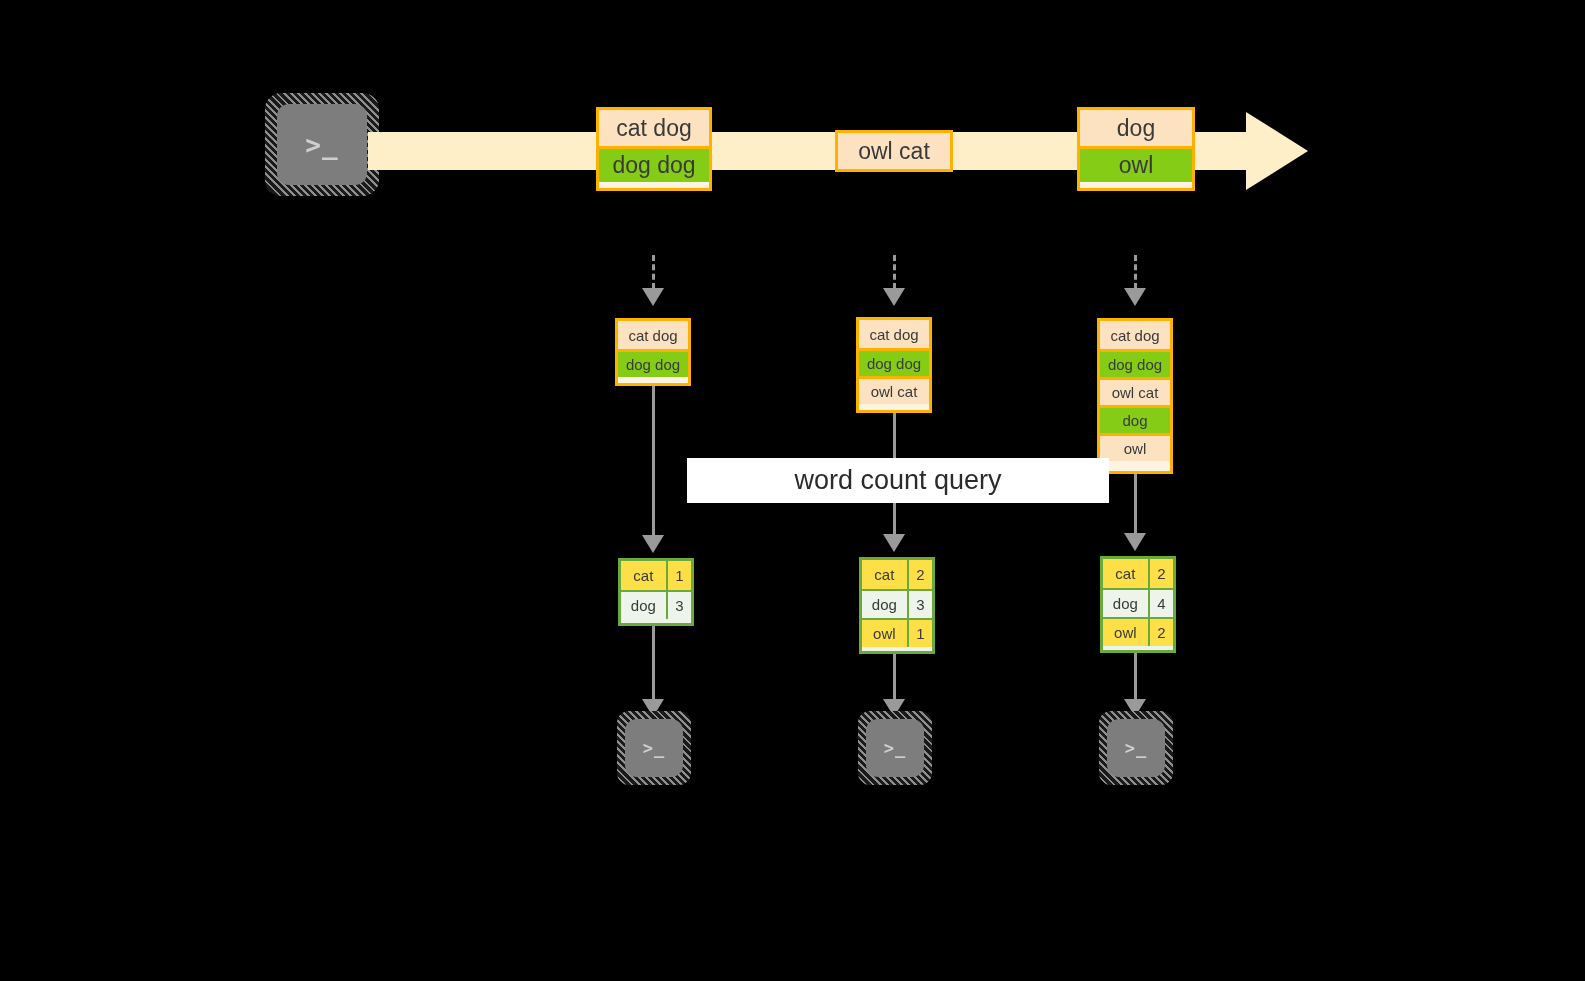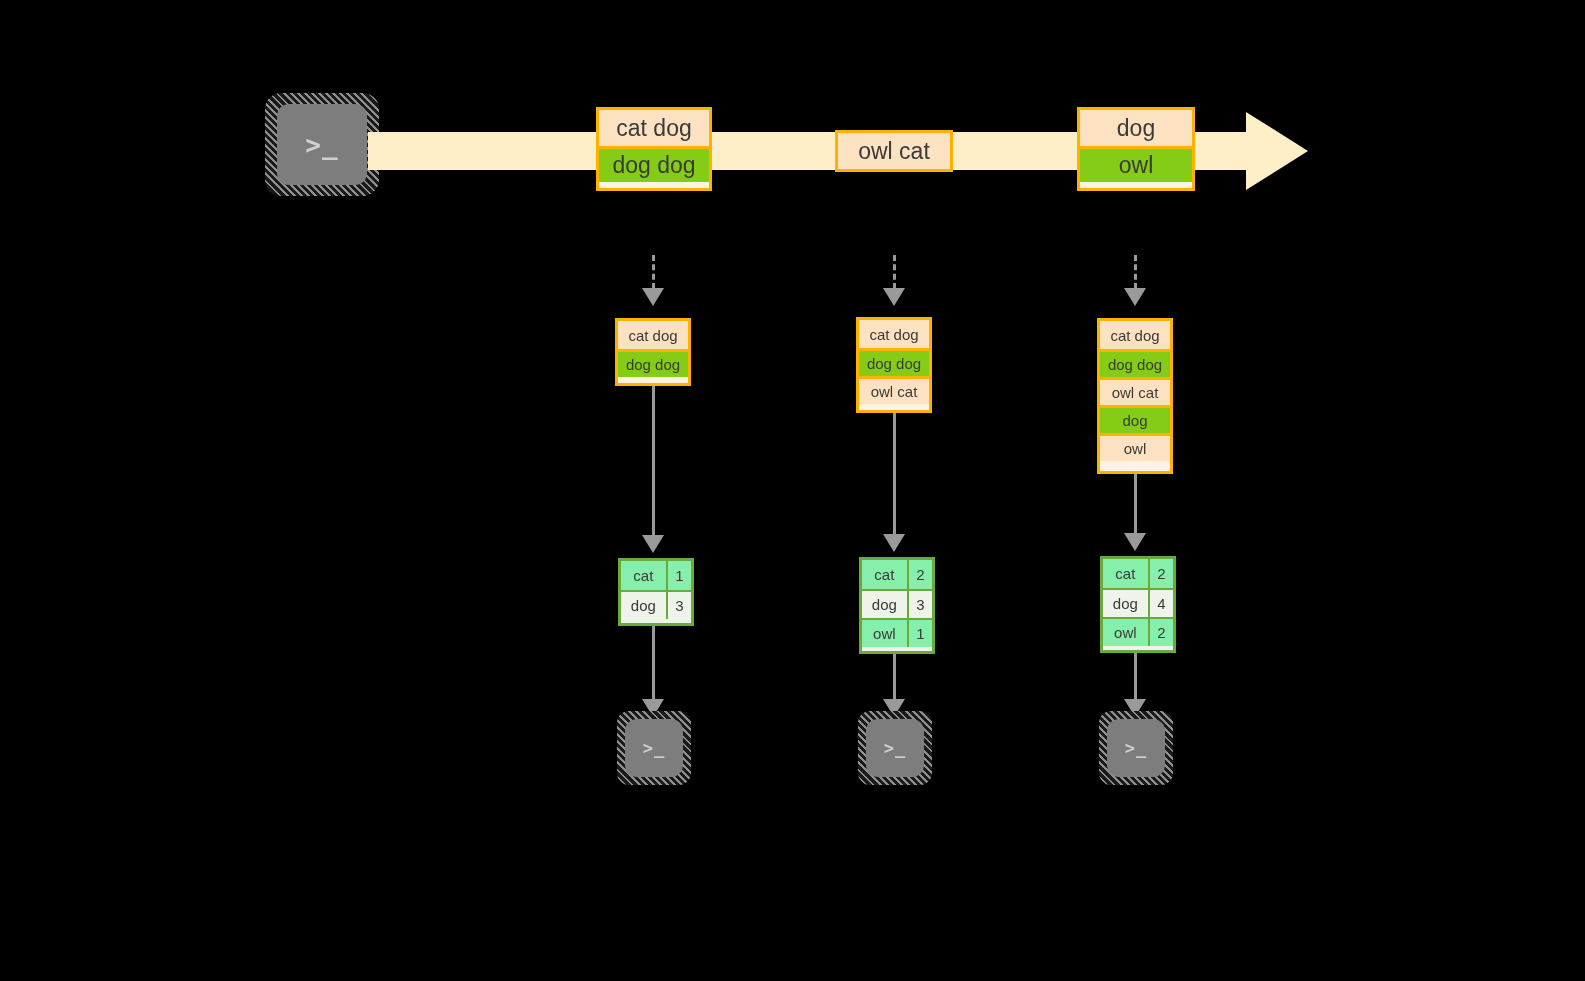--- a/index.html
+++ b/index.html
@@ -105,21 +105,21 @@
   .gcell-k, .gcell-v {
     box-sizing: border-box;
     display: flex;
     align-items: center;
     justify-content: center;
     color: #3a3a3a;
     font-size: 15px;
   }
   .gcell-k { width: 46px; }
   .gcell-v { width: 26px; border-left: 2px solid #6AAA3C; }
-  .grow.shade-a .gcell-k, .grow.shade-a .gcell-v { background: #86efac; }
+  .grow.shade-a .gcell-k, .grow.shade-a .gcell-v { background: #fde047; }
   .grow.shade-b .gcell-k, .grow.shade-b .gcell-v { background: #EFF4EA; }
 
   
   .vline {
     position: absolute;
     width: 3px;
     background: #9a9a9a;
   }
   .vdash {
     position: absolute;
@@ -282,14 +282,17 @@
 
   <div class="vline" style="left:1134px; top:653px; height:47px;"></div>
   <div class="vhead" style="left:1124px; top:699px;"></div>
 
   <div class="term" style="left:1099px; top:711px; width:74px; height:74px; border-radius:12px;">
     <div class="term-inner" style="left:8px; top:8px; width:58px; height:58px;">
       <span class="term-glyph" style="font-size:17px;">&gt;_</span>
     </div>
   </div>
 
+  <div class="banner">
+    <span class="banner-label">word count query</span>
+  </div>
 
 </div>
 
 </body></html>

